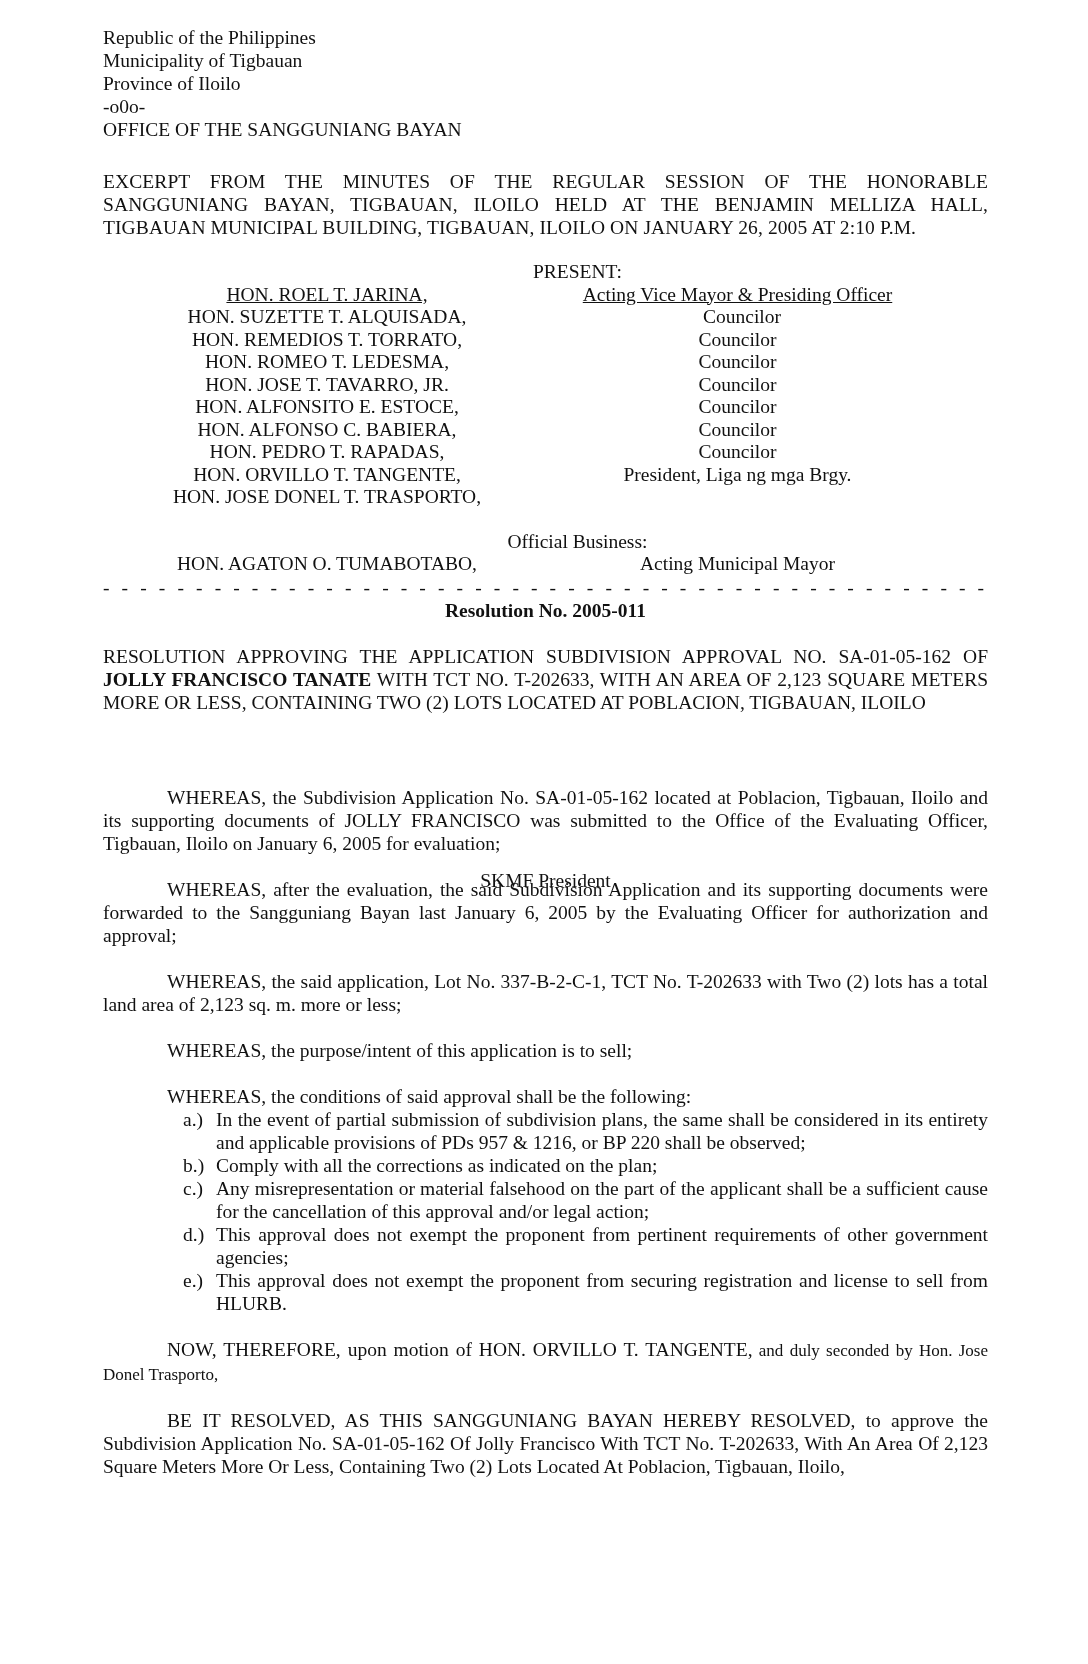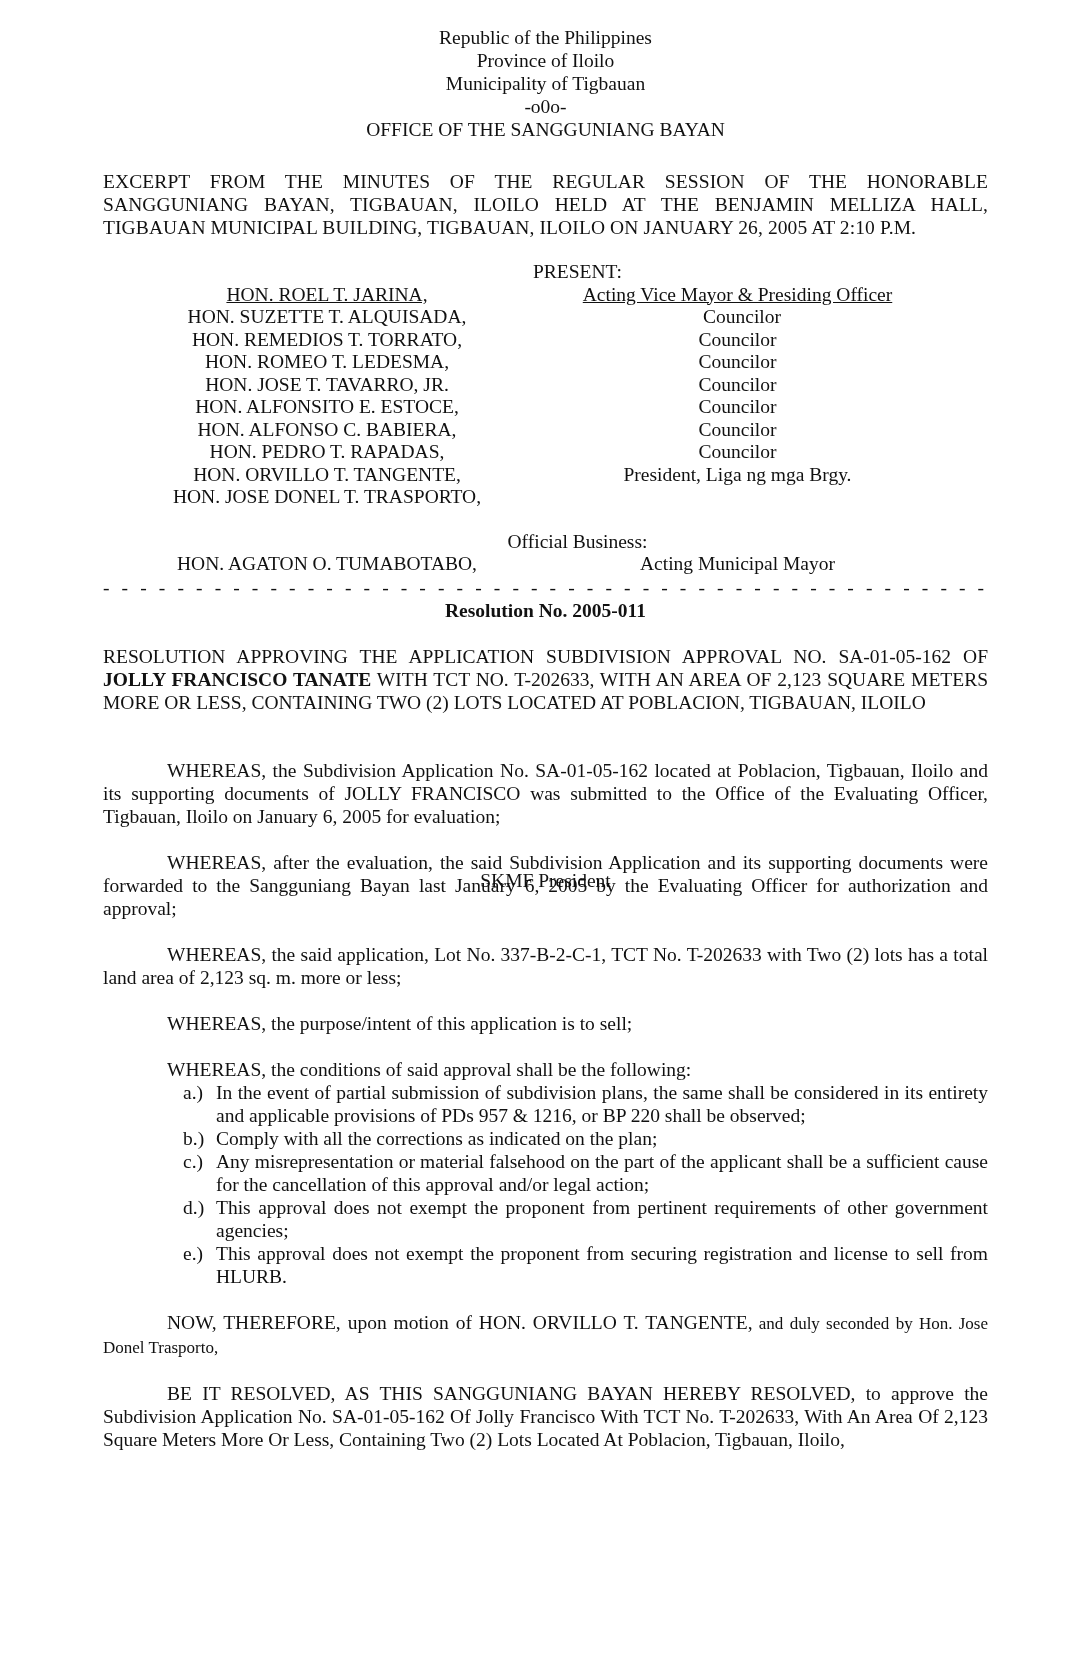--- a/index.html
+++ b/index.html
@@ -23,21 +23,21 @@
       width: 1088px;
       height: 1664px;
     }
     .content {
       position: absolute;
       left: 103px;
       top: 26px;
       width: 885px;
     }
     .header {
-      text-align: center;
+      text-align: left;
       line-height: 23px;
       font-size: 19.5px;
     }
     .header div { margin: 0; }
     .justify {
       text-align: justify;
       text-align-last: left;
     }
     .excerpt {
       margin-top: 29px;
@@ -102,22 +102,22 @@
     .small { font-size: 17px; }
   </style>
 </head>
 <body>
 
 <div class="page">
   <div class="content">
 
     <div class="header">
       <div>Republic of the Philippines</div>
+      <div>Municipality of Tigbauan</div>
       <div>Province of Iloilo</div>
-      <div>Municipality of Tigbauan</div>
       <div>-o0o-</div>
       <div>OFFICE OF THE SANGGUNIANG BAYAN</div>
     </div>
 
     <div class="excerpt justify">EXCERPT FROM THE MINUTES OF THE REGULAR SESSION OF THE HONORABLE SANGGUNIANG BAYAN, TIGBAUAN, ILOILO HELD AT THE BENJAMIN MELLIZA HALL, TIGBAUAN MUNICIPAL BUILDING, TIGBAUAN, ILOILO ON JANUARY 26, 2005 AT 2:10 P.M.</div>
 
     <div class="attendance">
       <div class="att-heading">PRESENT:</div>
       <div class="att-row" style="margin-left:-64px;text-decoration:underline;">
         <span class="att-name">HON. ROEL T. JARINA,</span>
@@ -166,21 +166,21 @@
         <span class="att-role">Acting Municipal Mayor</span>
       </div>
     </div>
 
     <div class="dashes">- - - - - - - - - - - - - - - - - - - - - - - - - - - - - - - - - - - - - - - - - - - - - - - - - - - - - - - - - - - - - - - -</div>
 
     <div class="res-no">Resolution No. 2005-011</div>
 
     <div class="res-title justify"><span>RESOLUTION APPROVING THE APPLICATION SUBDIVISION APPROVAL NO. SA-01-05-162 OF </span><span class="bold">JOLLY FRANCISCO TANATE</span><span> WITH TCT NO. T-202633, WITH AN AREA OF 2,123 SQUARE METERS MORE OR LESS, CONTAINING TWO (2) LOTS LOCATED AT POBLACION, TIGBAUAN, ILOILO</span></div>
 
-    <div class="para justify indent" style="margin-top:45px;">WHEREAS, the Subdivision Application No. SA-01-05-162 located at Poblacion, Tigbauan, Iloilo and its supporting documents of JOLLY FRANCISCO was submitted to the Office of the Evaluating Officer, Tigbauan, Iloilo on January 6, 2005 for evaluation;</div>
+    <div class="para justify indent" style="margin-top:72px;">WHEREAS, the Subdivision Application No. SA-01-05-162 located at Poblacion, Tigbauan, Iloilo and its supporting documents of JOLLY FRANCISCO was submitted to the Office of the Evaluating Officer, Tigbauan, Iloilo on January 6, 2005 for evaluation;</div>
     <div class="para justify indent">WHEREAS, after the evaluation, the said Subdivision Application and its supporting documents were forwarded to the Sangguniang Bayan last January 6, 2005 by the Evaluating Officer for authorization and approval;</div>
     <div class="para justify indent">WHEREAS, the said application, Lot No. 337-B-2-C-1, TCT No. T-202633 with Two (2) lots has a total land area of 2,123 sq. m. more or less;</div>
     <div class="para plain-indent">WHEREAS, the purpose/intent of this application is to sell;</div>
     <div class="para plain-indent">WHEREAS, the conditions of said approval shall be the following:</div>
 
     <div class="conditions">
       <div class="cond">
         <span class="cond-label">a.)</span>
         <span class="cond-text">In the event of partial submission of subdivision plans, the same shall be considered in its entirety and applicable provisions of PDs 957 &amp; 1216, or BP 220 shall be observed;</span>
       </div>

